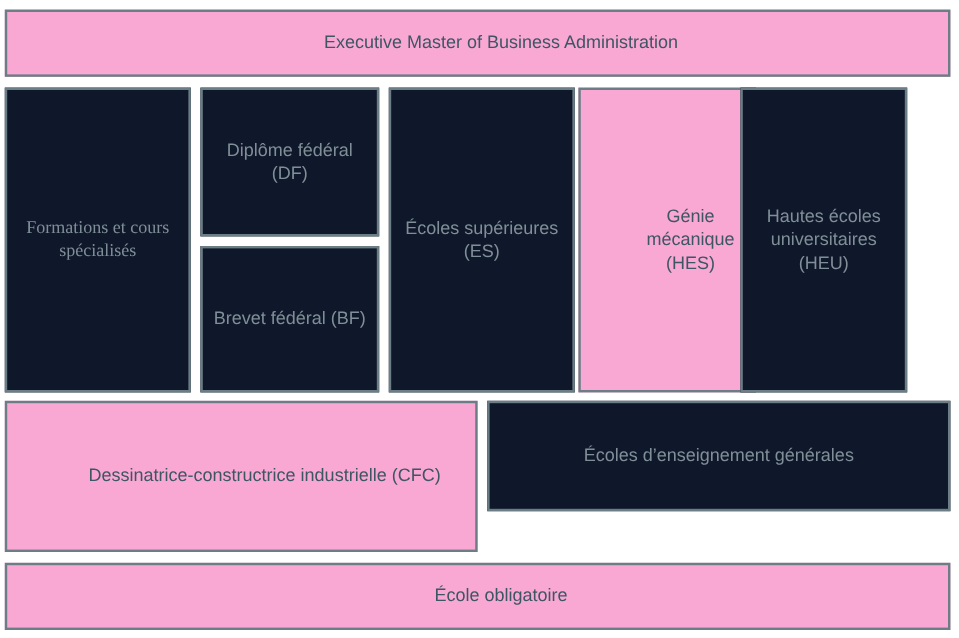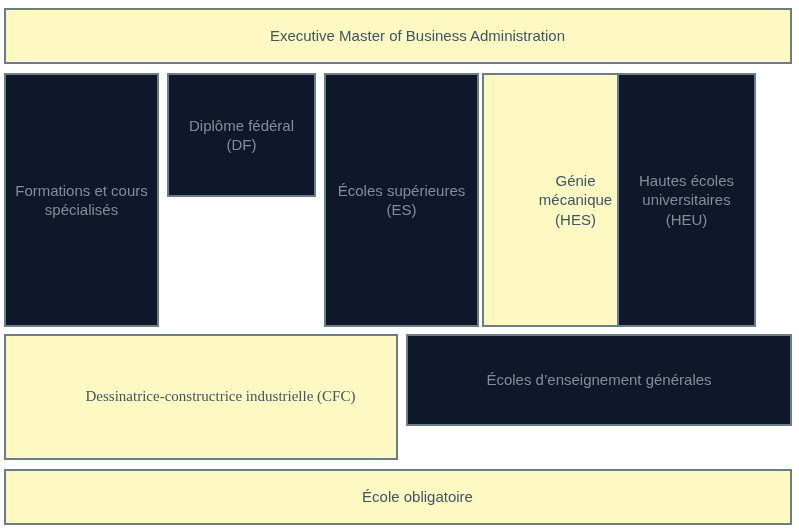--- a/index.html
+++ b/index.html
@@ -41,42 +41,42 @@
 
   
   .node.white {
     background: #0f172a;
     color: #808f97;
     font-size: 15px;
   }
 
   
   .node.blue {
-    background: #fef9c3;
+    background: #f9a8d4;
     color: #3e5663;
     font-size: 15px;
     padding-left: 47px;
   }
 
   
   .node.banner {
     font-size: 15px;
   }
 
   
   #n-emba        { left: 4px;   top: 8px;   width: 788px; height: 56px; }
 
-  #n-formations  { left: 4px;   top: 73px;  width: 155px; height: 254px; }
+  #n-formations  { left: 4px;   top: 73px;  width: 155px; height: 254px; font-family: Liberation Serif, serif; }
   #n-df          { left: 167px; top: 73px;  width: 149px; height: 124px; }
   #n-bf          { left: 167px; top: 205px; width: 149px; height: 122px; }
   #n-es          { left: 324px; top: 73px;  width: 155px; height: 254px; }
   #n-hes         { left: 482px; top: 73px;  width: 148px; height: 254px; }
   #n-heu         { left: 617px; top: 73px;  width: 139px; height: 254px; }
 
-  #n-cfc         { left: 4px;   top: 334px; width: 394px; height: 126px; font-family: Liberation Serif, serif; }
+  #n-cfc         { left: 4px;   top: 334px; width: 394px; height: 126px; }
   #n-generales   { left: 406px; top: 334px; width: 386px; height: 92px; }
 
   #n-obligatoire { left: 4px;   top: 469px; width: 788px; height: 56px; }
 </style>
 </head>
 <body>
 
 <div id="diagram">
 
   <div class="node blue banner" id="n-emba">
@@ -86,20 +86,23 @@
   <div class="node white" id="n-formations">
     <span class="label">Formations et cours
 spécialisés</span>
   </div>
 
   <div class="node white" id="n-df">
     <span class="label">Diplôme fédéral
 (DF)</span>
   </div>
 
+  <div class="node white" id="n-bf">
+    <span class="label">Brevet fédéral (BF)</span>
+  </div>
 
   <div class="node white" id="n-es">
     <span class="label">Écoles supérieures
 (ES)</span>
   </div>
 
   <div class="node blue" id="n-hes">
     <span class="label">Génie mécanique
 (HES)</span>
   </div>

